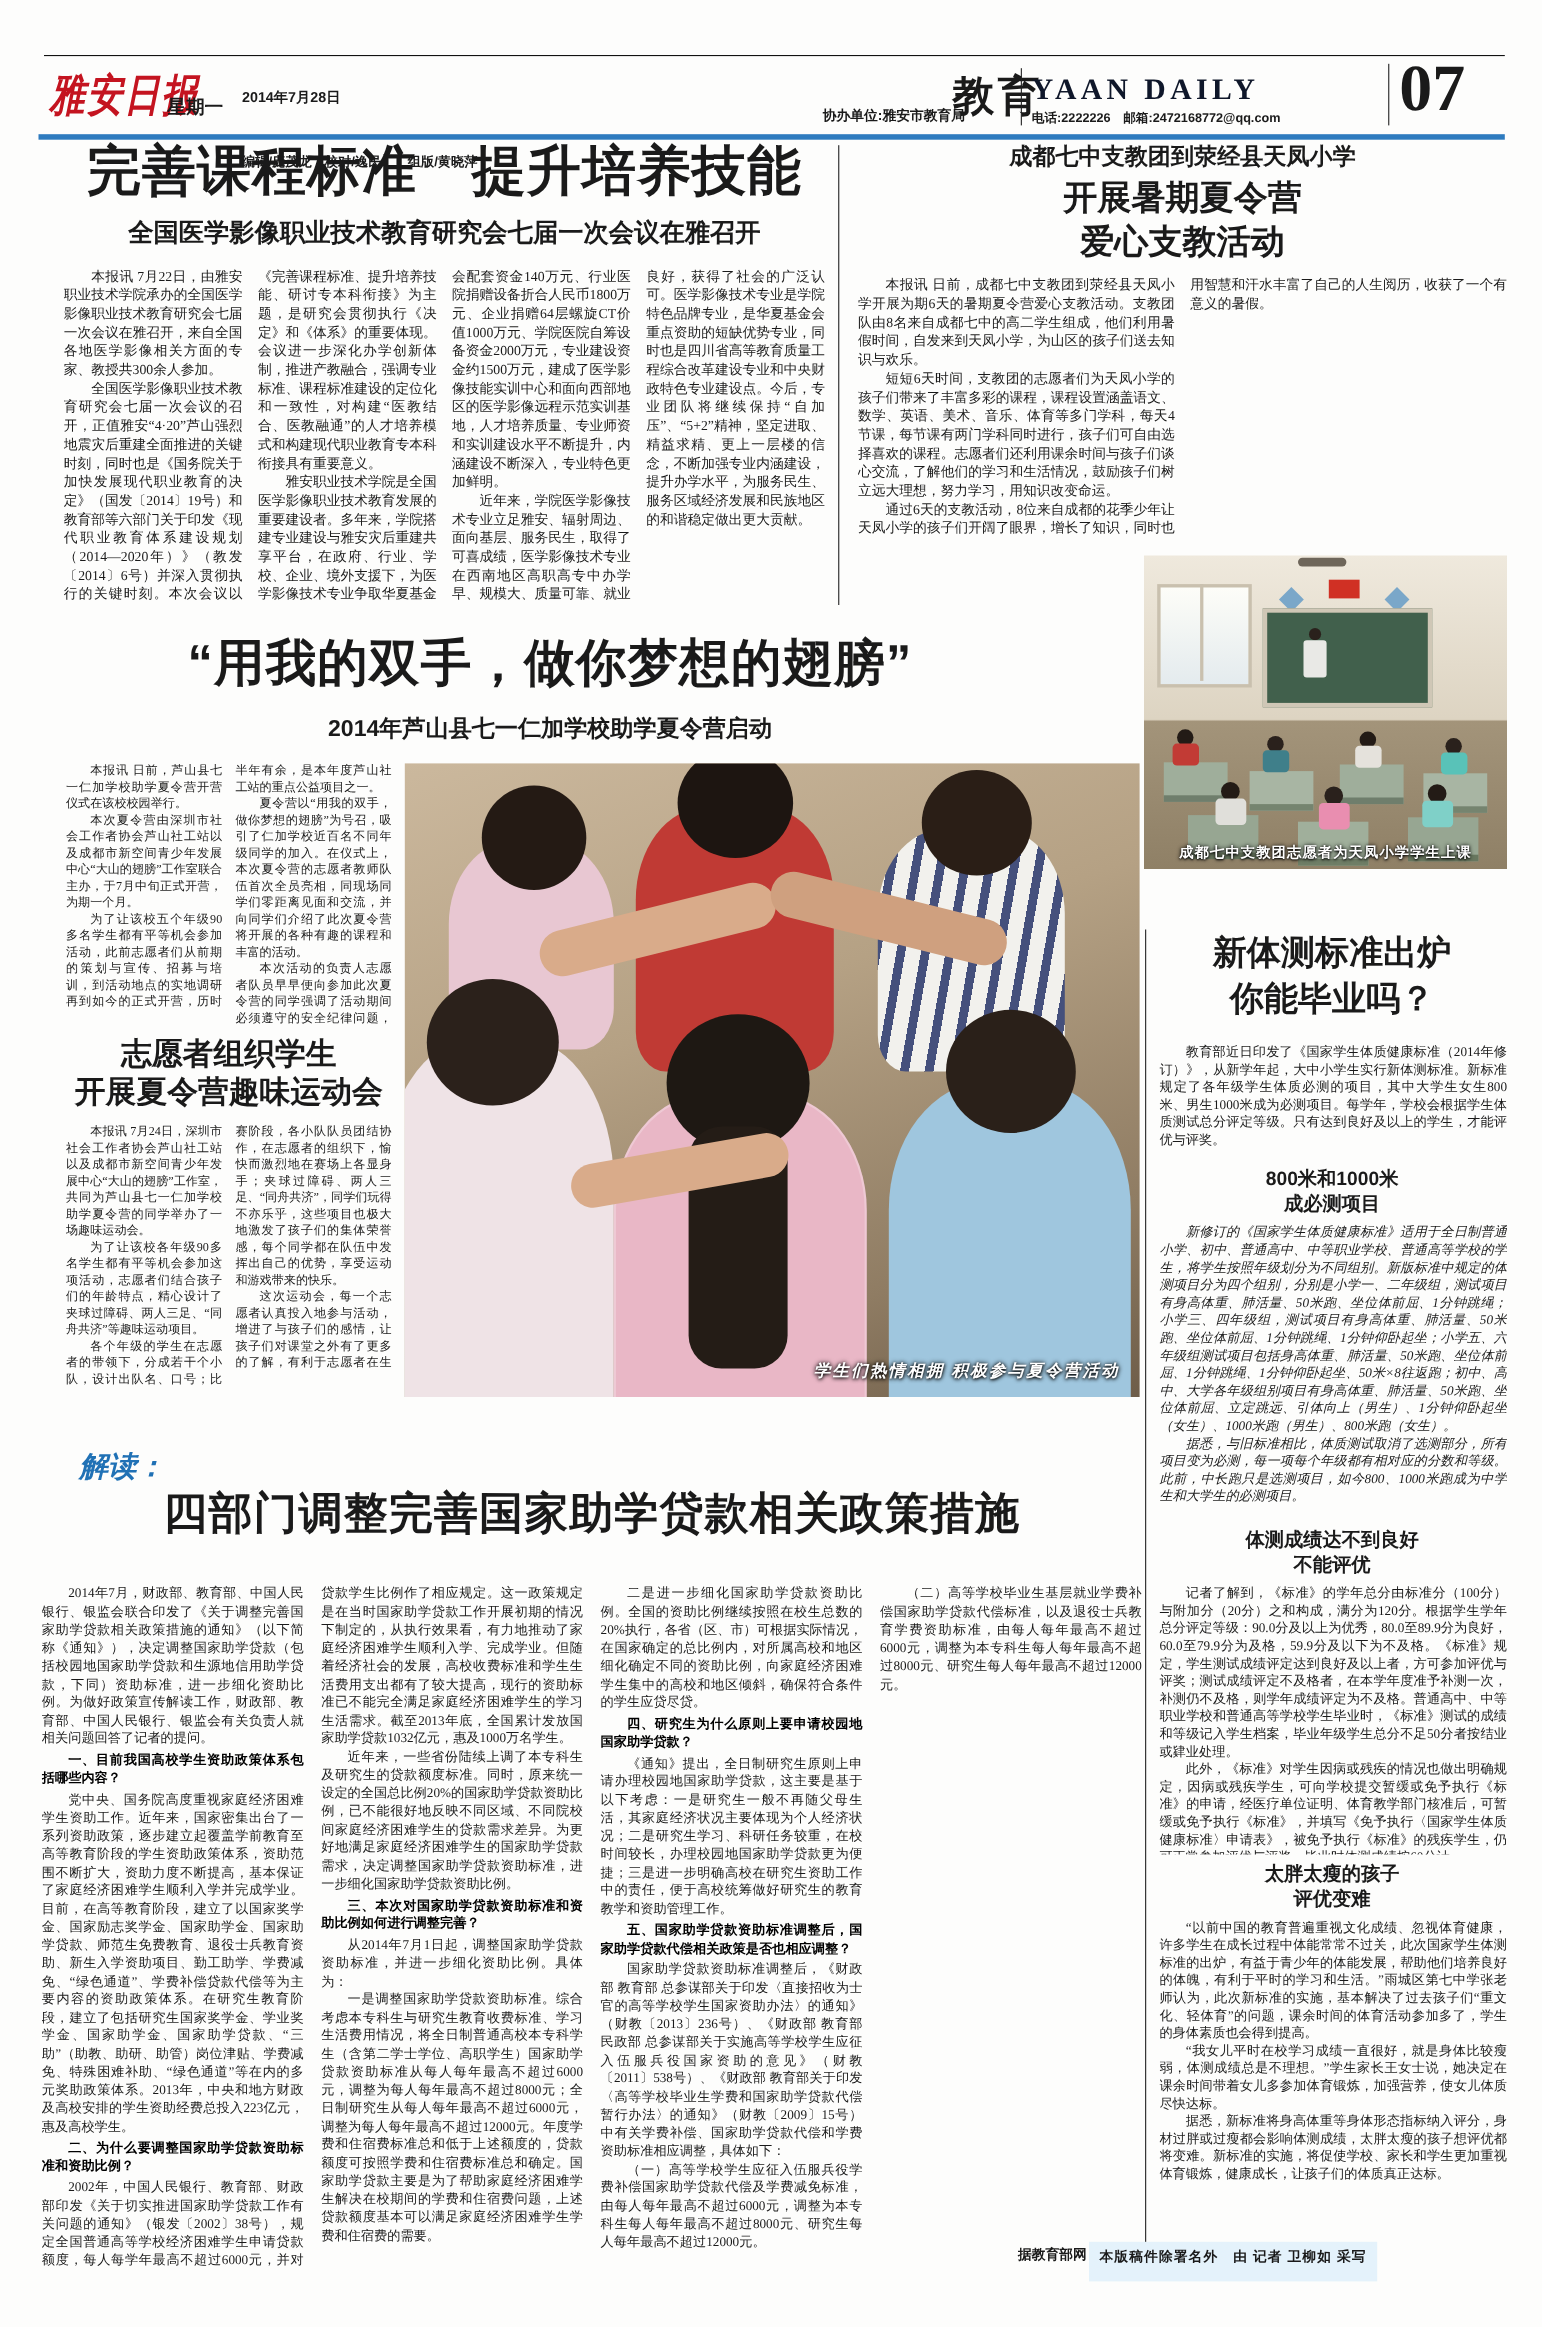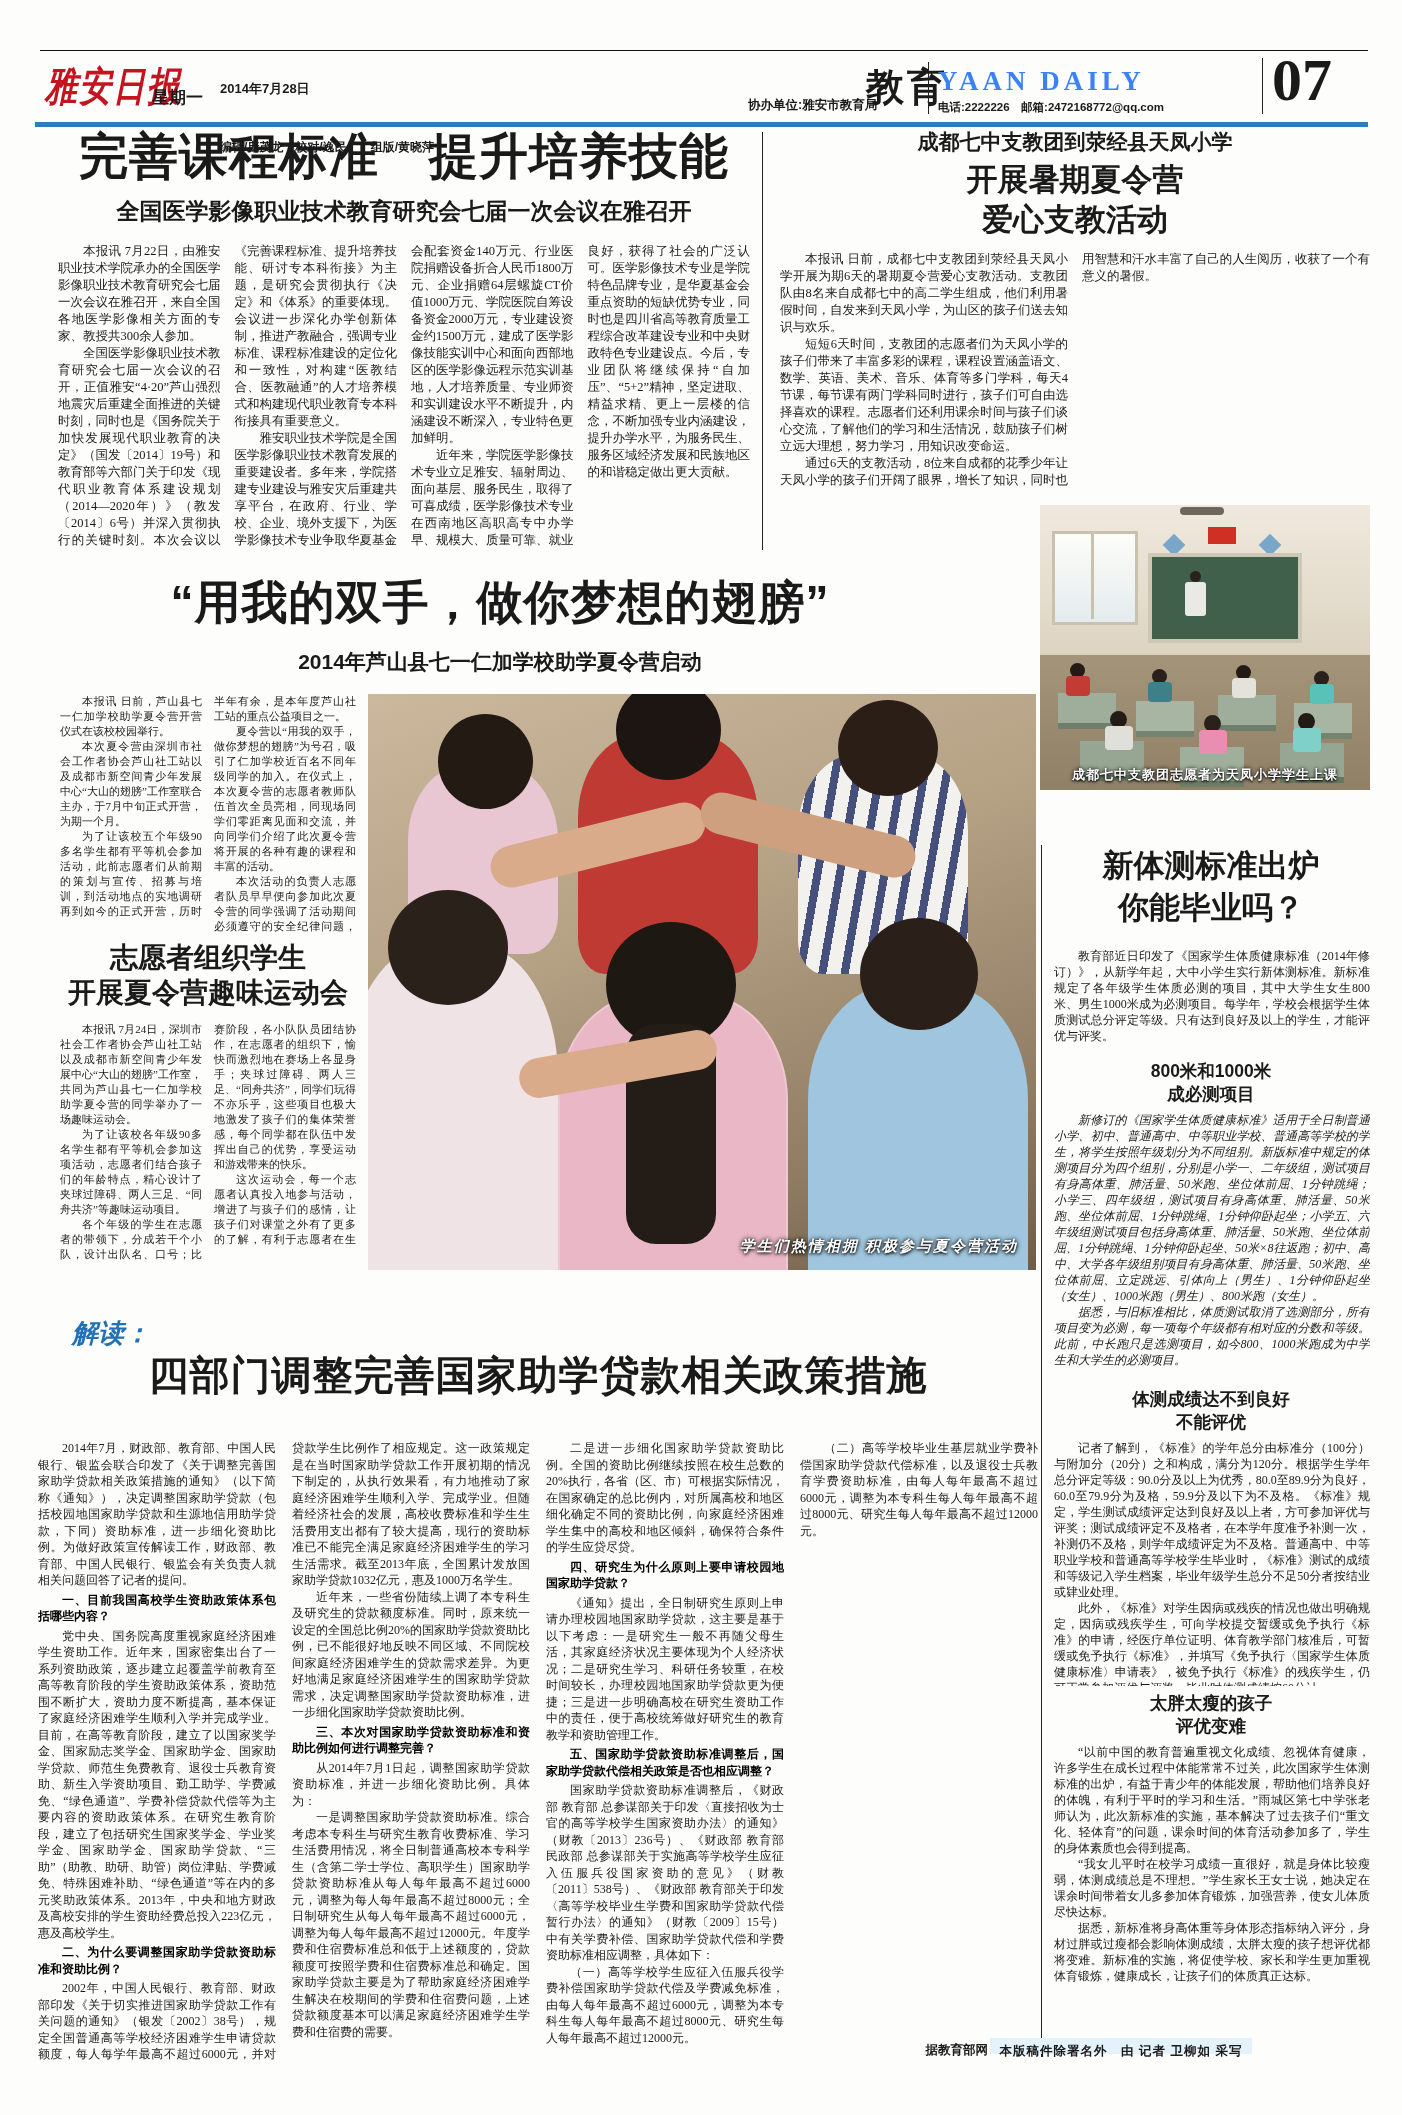--- a/index.html
+++ b/index.html
@@ -14,21 +14,21 @@
   
   .top-rule{left:40px;top:50px;width:1328px;height:1px;background:#111;}
   .logo{left:45px;top:60px;font-size:32px;font-weight:900;font-style:italic;color:#c41420;
         letter-spacing:2px;transform:scaleY(1.25);transform-origin:left top;}
   .weekday{left:152px;top:86px;font-size:17px;font-weight:bold;}
   .hdate{left:220px;top:80px;font-size:13px;font-weight:bold;}
   .hstaff{left:220px;top:99px;font-size:12px;font-weight:bold;margin-top:40px;}
   .coorg{left:748px;top:97px;font-size:12.5px;font-weight:bold;}
   .section-title{left:854px;top:62px;font-size:38px;font-weight:700;letter-spacing:3px;margin-left:12px;}
   .vline{width:1px;background:#222;}
-  .eng-title{left:938px;top:66px;font-size:27px;font-weight:bold;color:#3b82f6;letter-spacing:4px;
+  .eng-title{left:938px;top:66px;font-size:27px;font-weight:bold;color:#0f172a;letter-spacing:4px;
              font-family:"Liberation Serif","DejaVu Serif",serif;text-align:center;}
   .contact{left:938px;top:100px;font-size:11.5px;font-weight:bold;}
   .pageno{left:1272px;top:46px;font-size:60px;font-weight:900;font-family:Liberation Serif, serif;}
   .blue-rule{left:35px;top:122px;width:1333px;height:5px;background:#2e7bbf;}
   
   .a1{left:58px;top:130px;width:692px;}
   .a1-headline{font-size:49px;font-weight:900;text-align:center;letter-spacing:1px;line-height:1.1;}
   .a1-subtitle{font-size:23px;font-weight:600;text-align:center;margin-top:12px;}
   .a1-body{margin-top:16px;height:318px;column-count:4;column-gap:14px;column-fill:auto;
            font-size:12.5px;line-height:17px;}
@@ -69,21 +69,21 @@
   .b2{left:1054px;top:1440px;width:316px;height:246px;font-size:12px;line-height:16px;}
   .sh3{left:1052px;top:1692px;}
   .b3{left:1054px;top:1744px;width:316px;height:288px;font-size:12px;line-height:16px;}
   
   .a6-label{left:72px;top:1316px;font-size:26px;font-weight:900;font-style:italic;color:#2071b5;}
   .a6-headline{left:38px;top:1348px;width:1000px;text-align:center;font-size:40px;font-weight:900;letter-spacing:1px;}
   .a6-body{left:38px;top:1424px;width:1000px;height:632px;column-count:4;column-gap:16px;column-fill:auto;
            font-size:12px;line-height:16.5px;margin-top:16px;}
   .a6-attr{left:738px;top:2042px;width:250px;text-align:right;font-size:12.5px;font-weight:bold;}
   
-  .footer-box{left:990px;top:2038px;width:262px;height:16px;background:#e4f2fb;
+  .footer-box{left:990px;top:2038px;width:262px;height:36px;background:#e4f2fb;
               font-size:12.5px;font-weight:bold;text-align:center;line-height:26px;letter-spacing:1px;}
 </style>
 </head>
 <body>
 
 <div class="page">
 
   <div class="abs top-rule"></div>
   <div class="abs logo">雅安日报</div>
   <div class="abs weekday">星期一</div>

